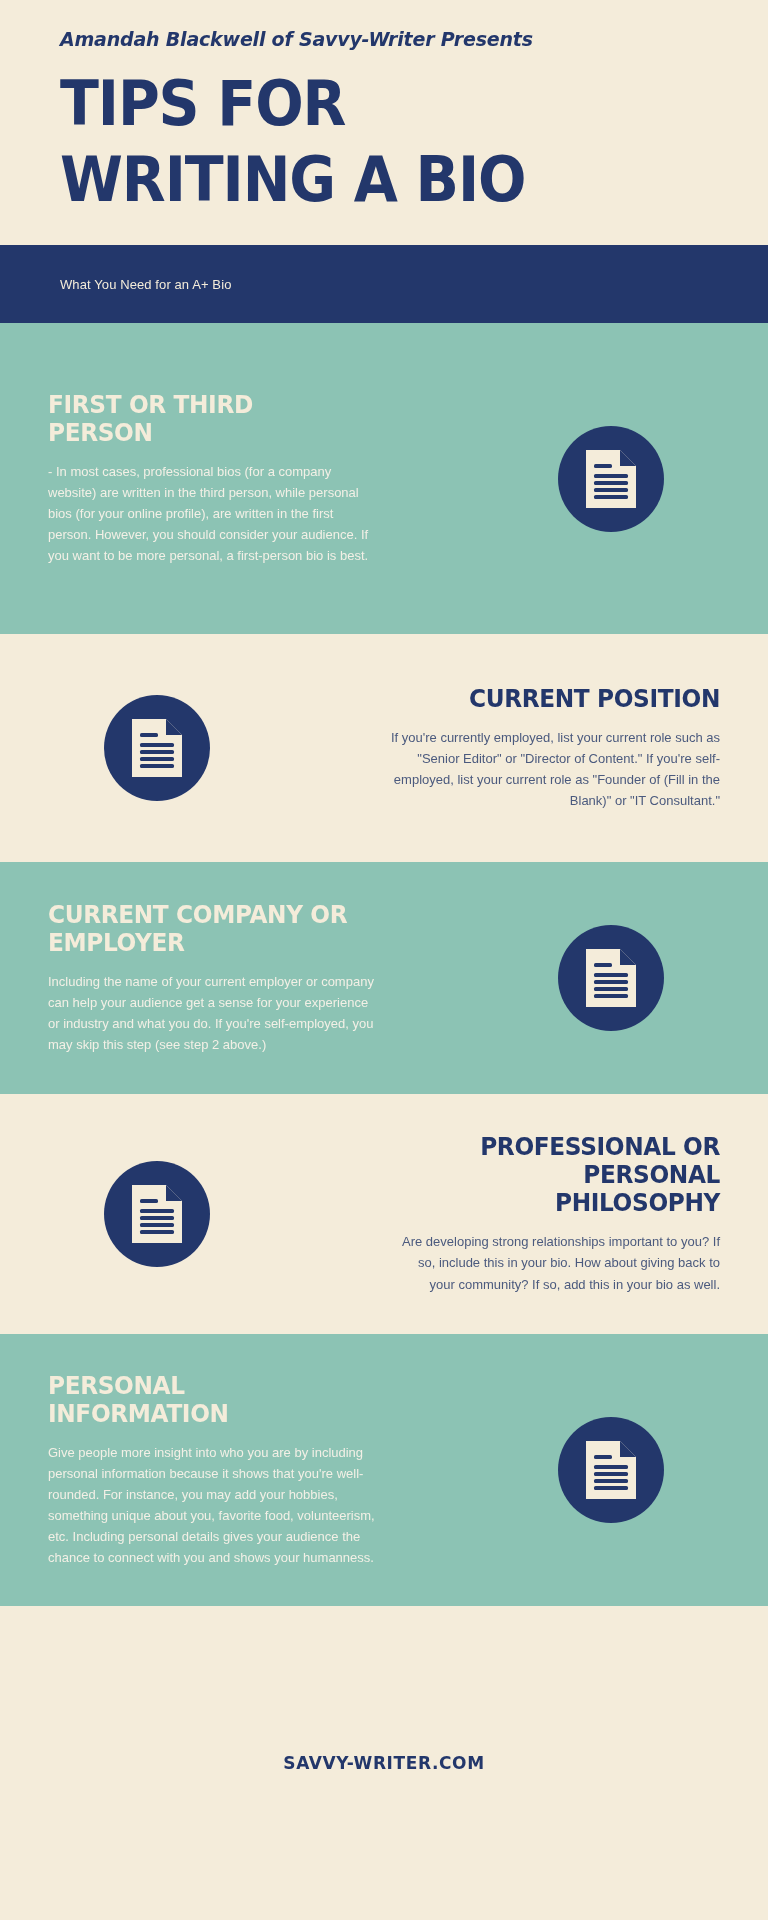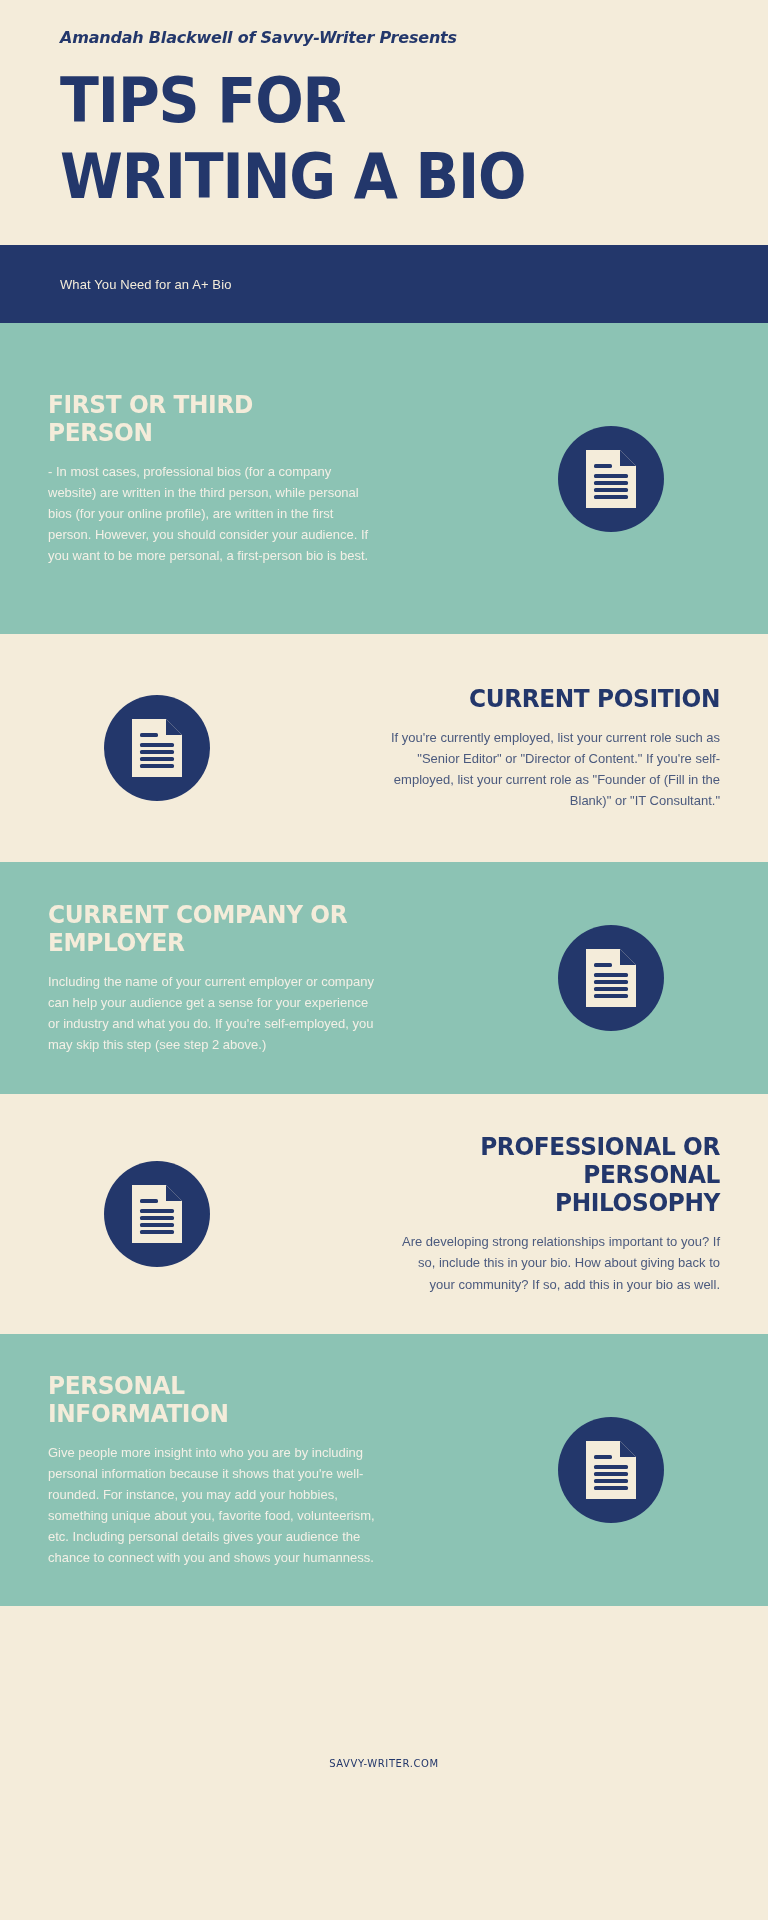--- a/index.html
+++ b/index.html
@@ -25,21 +25,21 @@
   
   .header {
     padding: 28px 60px 0 60px;
     height: 245px;
     box-sizing: border-box;
   }
   .eyebrow {
     font-family: "DejaVu Sans", sans-serif;
     font-style: italic;
     font-weight: bold;
-    font-size: 16px;
+    font-size: 19px;
     letter-spacing: -0.2px;
     color: #23376b;
     margin: 0 0 16px 0;
   }
   .main-title {
     font-family: "DejaVu Sans", sans-serif;
     font-weight: bold;
     font-size: 62px;
     line-height: 1.22;
     letter-spacing: -1.2px;
@@ -141,22 +141,22 @@
   
   .footer {
     flex: 1;
     background: #f4ecda;
     display: flex;
     align-items: center;
     justify-content: center;
   }
   .footer-text {
     font-family: "DejaVu Sans", sans-serif;
-    font-weight: normal;
-    font-size: 10px;
+    font-weight: bold;
+    font-size: 17px;
     letter-spacing: 0.6px;
     color: #23376b;
     text-transform: uppercase;
   }
 </style>
 </head>
 <body>
 
 <div class="infographic">
 

